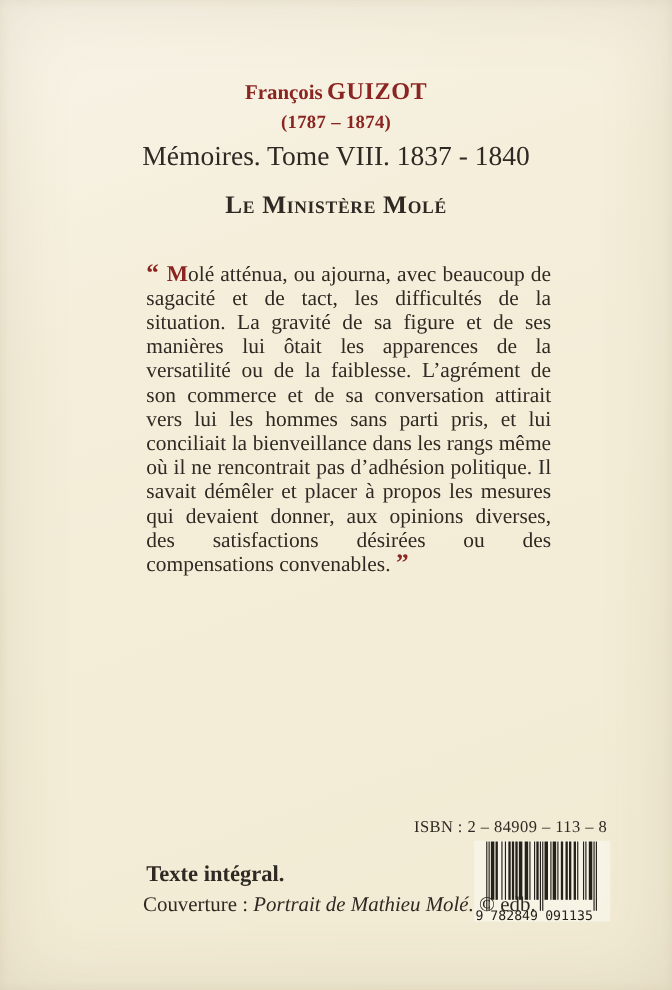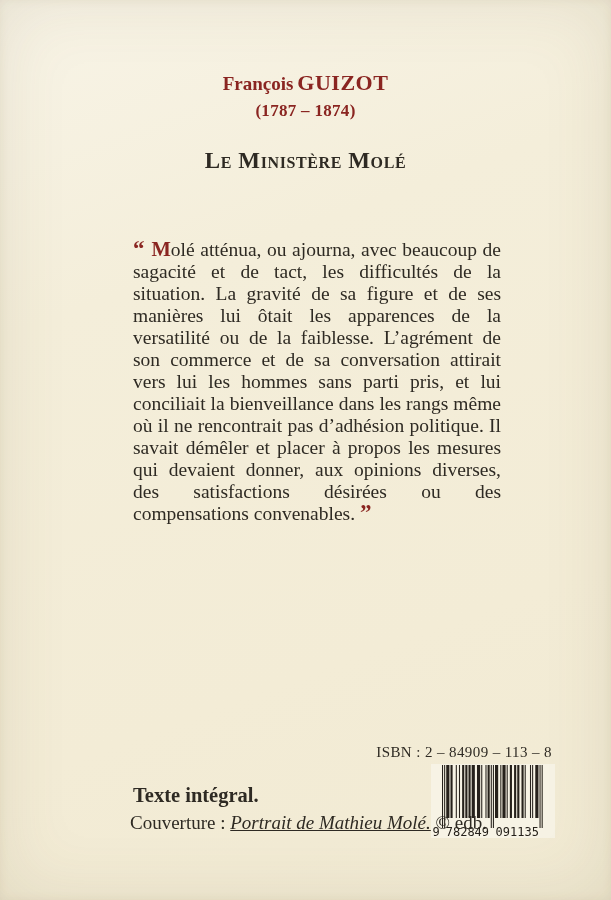--- a/index.html
+++ b/index.html
@@ -58,36 +58,37 @@
     width:124px; height:74px;
   }
   .integral{
     position:absolute; top:784px; left:133px;
     font-size:20.5px; font-weight:bold;
   }
   .cover-credit{
     position:absolute; top:812px; left:130px;
     font-size:19px;
   }
-  .cover-credit .credit-title{ font-style:italic;text-decoration:underline; }
+  .cover-credit .credit-title{ font-style:italic; }
 </style>
 </head>
 <body>
 
 <div class="page">
 
   <header class="author-block">
     <div>
       <span class="author-first">François</span>
       <span class="author-last">GUIZOT</span>
     </div>
     <div class="author-dates">(1787 – 1874)</div>
   </header>
 
   <section class="title-block">
+    <div class="series-title">Mémoires. Tome VIII. 1837 - 1840</div>
     <div class="volume-title">Le Ministère Molé</div>
   </section>
 
   <blockquote class="quote"><span class="qmark open">“</span><span class="lead-cap">M</span><span class="qbody">olé atténua, ou ajourna, avec beaucoup de sagacité et de tact, les difficultés de la situation. La gravité de sa figure et de ses manières lui ôtait les apparences de la versatilité ou de la faiblesse. L’agrément de son commerce et de sa conversation attirait vers lui les hommes sans parti pris, et lui conciliait la bienveillance dans les rangs même où il ne rencontrait pas d’adhésion politique. Il savait démêler et placer à propos les mesures qui devaient donner, aux opinions diverses, des satisfactions désirées ou des compensations convenables.</span><span class="qmark close">”</span></blockquote>
 
   <div class="isbn">ISBN : 2 – 84909 – 113 – 8</div>
 
   <svg class="barcode" viewBox="0 0 124 74" xmlns="http://www.w3.org/2000/svg">
       <rect x="0" y="0" width="124" height="74" fill="#f7f3e5"></rect>
       <rect x="11.00" y="1" width="1.06" height="63" fill="#26211b"></rect>

